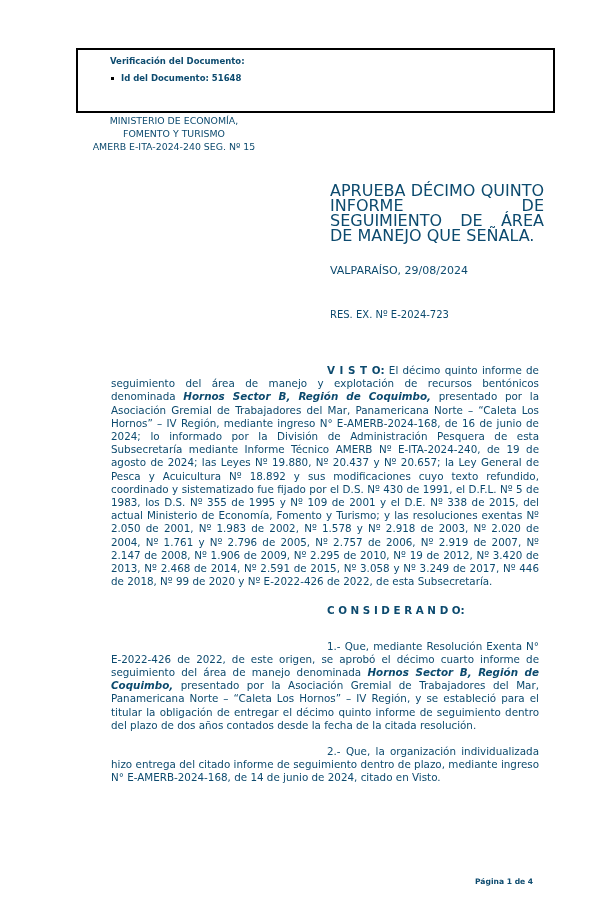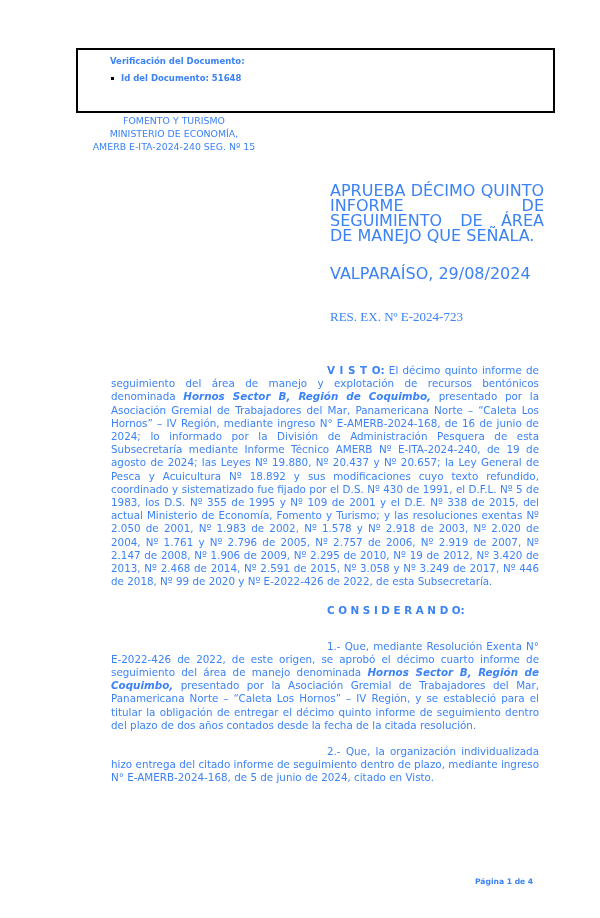--- a/index.html
+++ b/index.html
@@ -1,21 +1,21 @@
 <!DOCTYPE html>
 <html><head>
 <meta charset="utf-8">
 <style>
   html,body{margin:0;padding:0;background:#fff;}
   .page{
     position:relative;
     width:600px;height:918px;
     background:#ffffff;
     font-family:"DejaVu Sans","Liberation Sans",sans-serif;
-    color:#3b82f6;
+    color:#0c4a6e;
     overflow:hidden;
   }
 
   
   .verify-box{
     position:absolute;left:76px;top:48px;width:437px;height:49px;
     border:2px solid #000;
     padding:6px 6px 6px 32px;
     font-size:8.5px;font-weight:bold;line-height:10px;
   }
@@ -32,22 +32,22 @@
     position:absolute;left:38px;top:114px;width:272px;
     text-align:center;font-size:9.4px;line-height:13px;
   }
   .lh-sub{font-weight:bold;text-decoration:underline;letter-spacing:0.2px;}
 
   
   .title-block{
     position:absolute;left:330px;top:183px;width:214px;
     font-size:16px;line-height:15px;text-align:justify;
   }
-  .place-date{position:absolute;left:330px;top:264px;font-size:16px;}
-  .res-num{position:absolute;left:330px;top:309px;font-size:13px;font-family:Liberation Serif, serif;}
+  .place-date{position:absolute;left:330px;top:264px;font-size:11px;}
+  .res-num{position:absolute;left:330px;top:309px;font-size:10px;}
 
   
   .body-text{
     position:absolute;left:105px;top:358px;width:440px;
     font-size:10.35px;line-height:13.2px;text-align:justify;
   }
   .body-text p{margin:6px;text-indent:216px;}
   .b{font-weight:bold;}
   .bi{font-weight:bold;font-style:italic;}
   .consider-heading{margin-top:16px !important;}
@@ -66,34 +66,34 @@
 <div class="page">
 
   <div class="verify-box">
     <div class="verify-title">Verificación del Documento:</div>
     <ul class="verify-list">
       <li>Id del Documento: 51648</li>
     </ul>
   </div>
 
   <div class="letterhead">
+    <div>MINISTERIO DE ECONOMÍA,</div>
     <div>FOMENTO Y TURISMO</div>
-    <div>MINISTERIO DE ECONOMÍA,</div>
     <div>AMERB E-ITA-2024-240 SEG. Nº 15</div>
   </div>
 
   <div class="title-block">APRUEBA DÉCIMO QUINTO INFORME DE SEGUIMIENTO DE ÁREA DE MANEJO QUE SEÑALA.</div>
   <div class="place-date">VALPARAÍSO, 29/08/2024</div>
   <div class="res-num">RES. EX. Nº E-2024-723</div>
 
   <div class="body-text">
     <p><span class="b">V I S T O:</span><span> El décimo quinto informe de seguimiento del área de manejo y explotación de recursos bentónicos denominada </span><span class="bi">Hornos Sector B, Región de Coquimbo,</span><span> presentado por la Asociación Gremial de Trabajadores del Mar, Panamericana Norte – “Caleta Los Hornos” – IV Región, mediante ingreso N° E-AMERB-2024-168, de 16 de junio de 2024; lo informado por la División de Administración Pesquera de esta Subsecretaría mediante Informe Técnico AMERB Nº E-ITA-2024-240, de 19 de agosto de 2024; las Leyes Nº 19.880, Nº 20.437 y Nº 20.657; la Ley General de Pesca y Acuicultura Nº 18.892 y sus modificaciones cuyo texto refundido, coordinado y sistematizado fue fijado por el D.S. Nº 430 de 1991, el D.F.L. Nº 5 de 1983, los D.S. Nº 355 de 1995 y Nº 109 de 2001 y el D.E. Nº 338 de 2015, del actual Ministerio de Economía, Fomento y Turismo; y las resoluciones exentas Nº 2.050 de 2001, Nº 1.983 de 2002, Nº 1.578 y Nº 2.918 de 2003, Nº 2.020 de 2004, Nº 1.761 y Nº 2.796 de 2005, Nº 2.757 de 2006, Nº 2.919 de 2007, Nº 2.147 de 2008, Nº 1.906 de 2009, Nº 2.295 de 2010, Nº 19 de 2012, Nº 3.420 de 2013, Nº 2.468 de 2014, Nº 2.591 de 2015, Nº 3.058 y Nº 3.249 de 2017, Nº 446 de 2018, Nº 99 de 2020 y Nº E-2022-426 de 2022, de esta Subsecretaría.</span></p>
 
     <p class="consider-heading"><span class="b">C O N S I D E R A N D O:</span></p>
 
     <p class="c1"><span>1.- Que, mediante Resolución Exenta N° E-2022-426 de 2022, de este origen, se aprobó el décimo cuarto informe de seguimiento del área de manejo denominada </span><span class="bi">Hornos Sector B, Región de Coquimbo,</span><span> presentado por la Asociación Gremial de Trabajadores del Mar, Panamericana Norte – “Caleta Los Hornos” – IV Región, y se estableció para el titular la obligación de entregar el décimo quinto informe de seguimiento dentro del plazo de dos años contados desde la fecha de la citada resolución.</span></p>
 
-    <p class="c2">2.- Que, la organización individualizada hizo entrega del citado informe de seguimiento dentro de plazo, mediante ingreso N° E-AMERB-2024-168, de 5 de junio de 2024, citado en Visto.</p>
+    <p class="c2">2.- Que, la organización individualizada hizo entrega del citado informe de seguimiento dentro de plazo, mediante ingreso N° E-AMERB-2024-168, de 14 de junio de 2024, citado en Visto.</p>
   </div>
 
   <div class="page-footer">Página 1 de 4</div>
 
 </div>
 
 </body></html>

